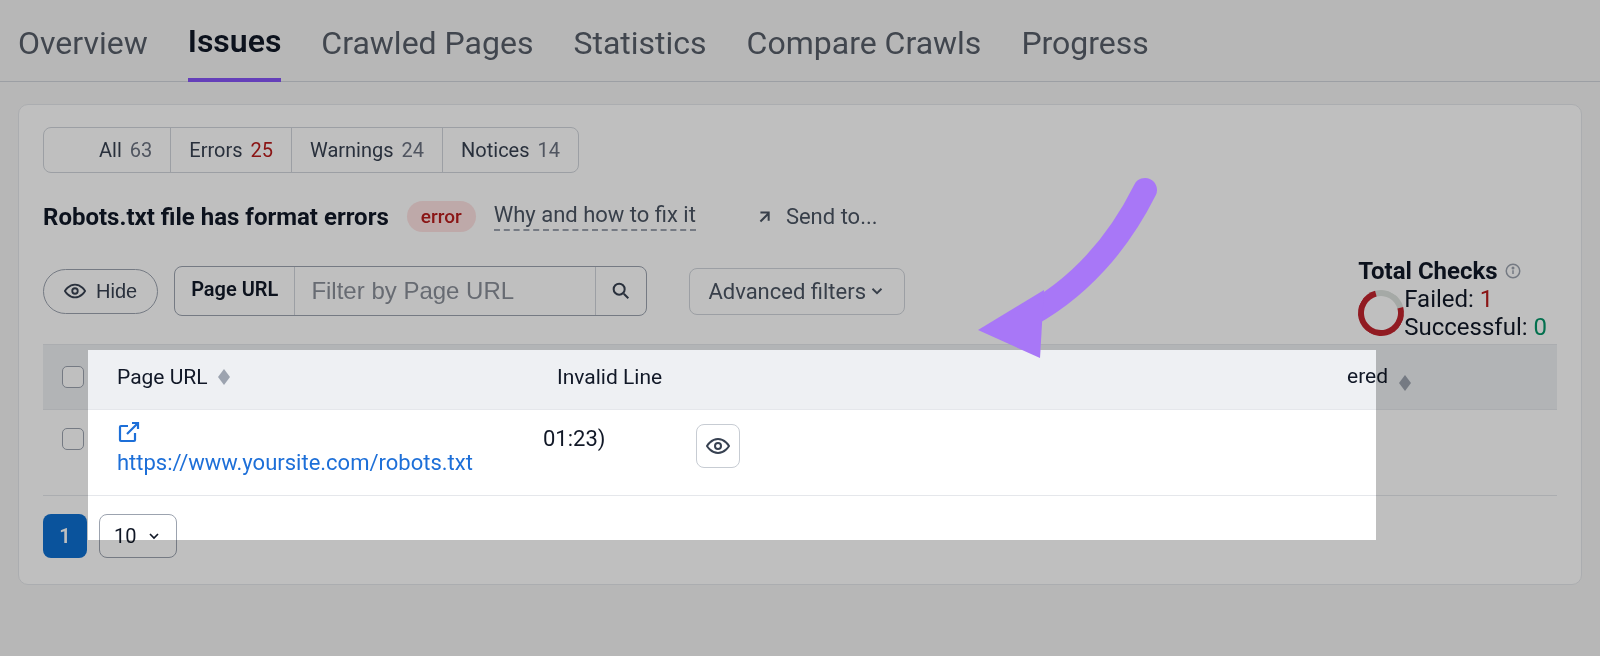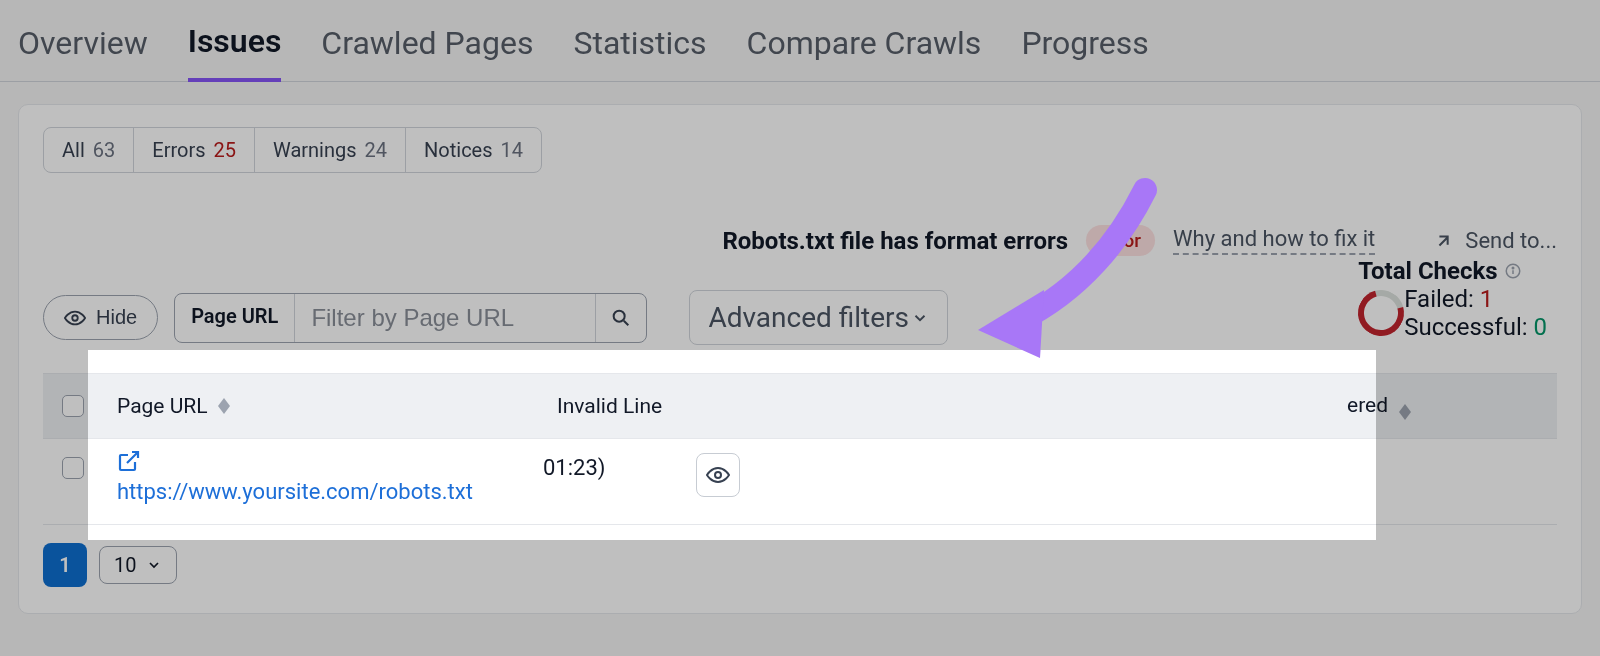--- a/index.html
+++ b/index.html
@@ -46,42 +46,42 @@
 
   
   .pills {
     display: flex;
     gap: 0;
     border: 1px solid #d1d5db;
     border-radius: 8px;
     width: fit-content;
     overflow: hidden;
     font-size: 20px;
+    padding-left: 37px;
   }
   .pill {
     padding: 10px 18px;
     border-right: 1px solid #d1d5db;
     cursor: pointer;
     display: flex;
     align-items: center;
     gap: 8px;
     color: #374151;
   }
   .pill:last-child { border-right: none; }
   .pill .count { color: #6b7280; }
   .pill .count.red { color: #b91c1c; }
 
   
   .issue-row {
     display: flex;
     align-items: center;
     gap: 18px;
-    margin-top: 52px;
+    margin-top: 28px;
     font-size: 24px;
-    justify-content: flex-end;
   }
   .issue-title { font-weight: 700; color:#111827; }
   .error-badge {
     background: #fee2e2;
     color: #b91c1c;
     border-radius: 999px;
     padding: 4px 14px;
     font-size: 19px;
     font-weight: 500;
   }
@@ -146,21 +146,21 @@
     border-left: 1px solid #d1d5db;
     padding: 10px 14px;
     display:flex;
     align-items:center;
     cursor:pointer;
   }
   .adv-btn {
     border: 1px solid #d1d5db;
     border-radius: 8px;
     padding: 10px 18px;
-    font-size: 28px;
+    font-size: 22px;
     color:#4b5563;
     display:inline-flex;
     align-items:center;
     gap:2px;
     cursor:pointer;
     margin-left: 26px;
   }
 
   
   .stats {
@@ -228,21 +228,21 @@
     margin-top: 18px;
     display:flex;
     align-items:center;
     gap:12px;
   }
   .page-cur {
     background:#0e6fd0; color:#fff; width:44px; height:44px; border-radius:8px;
     display:flex; align-items:center; justify-content:center; font-size:20px; font-weight:600;
   }
   .page-size {
-    border:1px solid #9ca3af; border-radius:8px; height:38px; padding:0 14px;
+    border:1px solid #9ca3af; border-radius:8px; height:44px; padding:0 14px;
     display:flex; align-items:center; gap:10px; cursor:pointer; font-size:20px;
   }
 
   svg { display:block; }
 
   
   .highlight-cut {
     position: absolute;
     z-index: 30;
     background: transparent;

